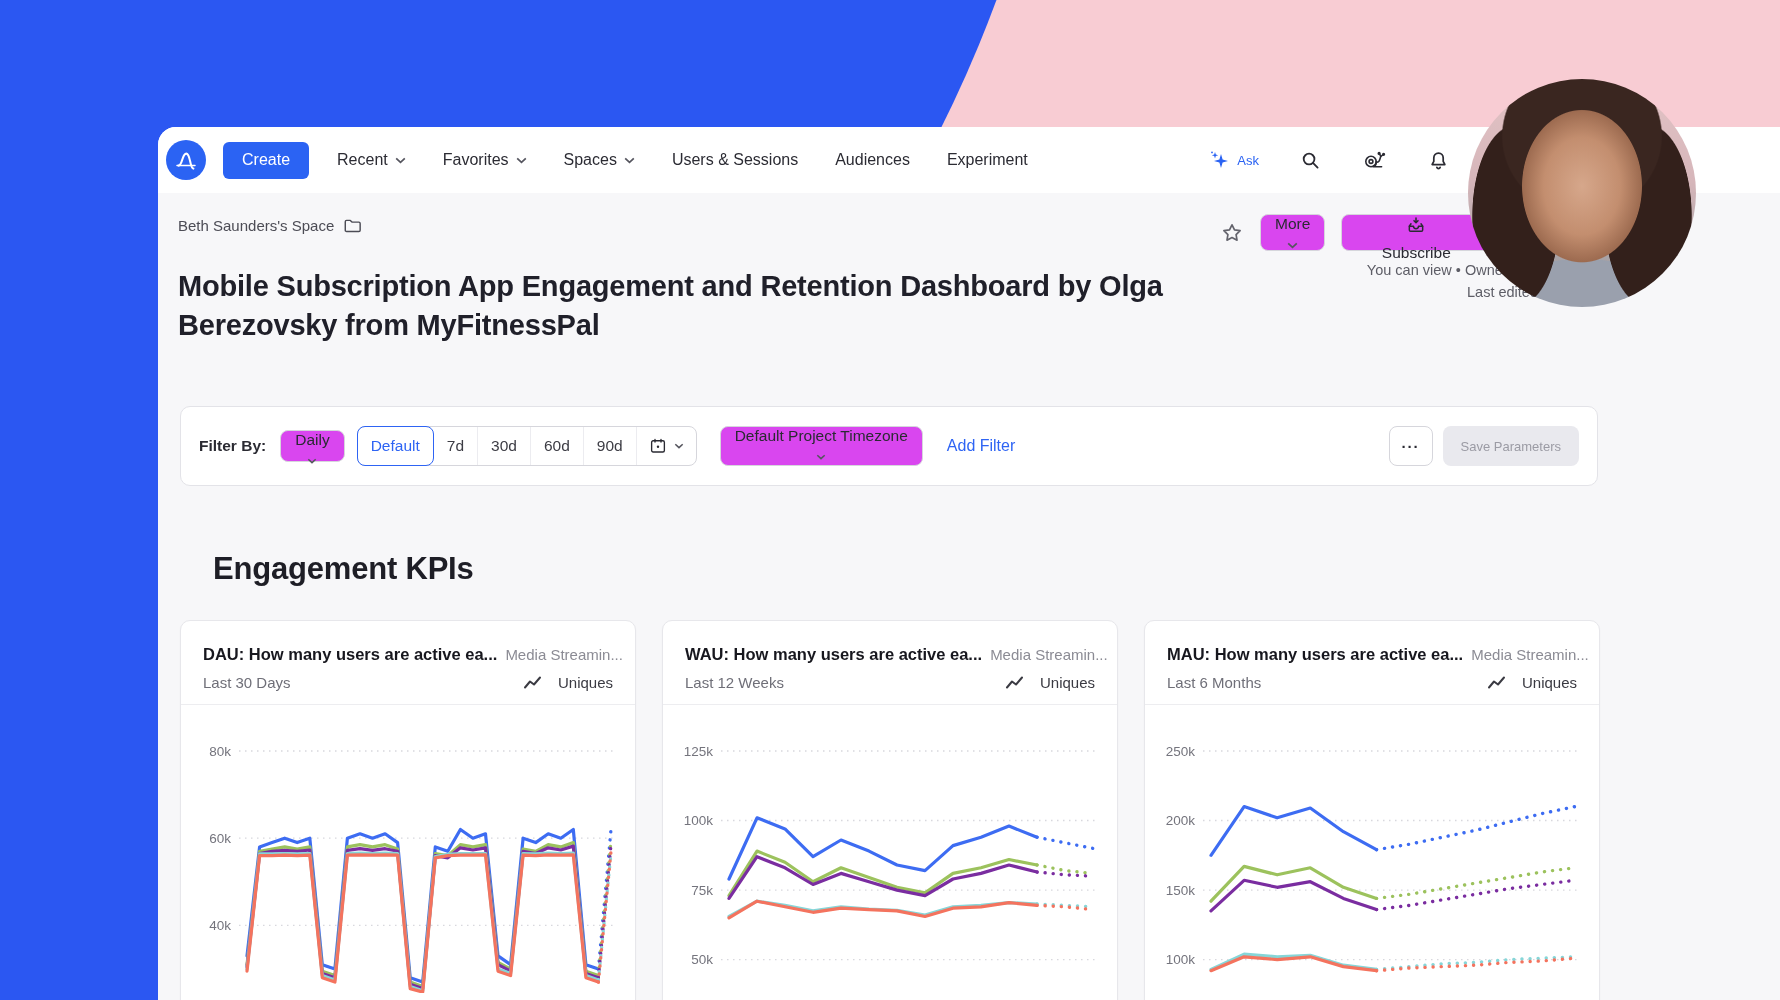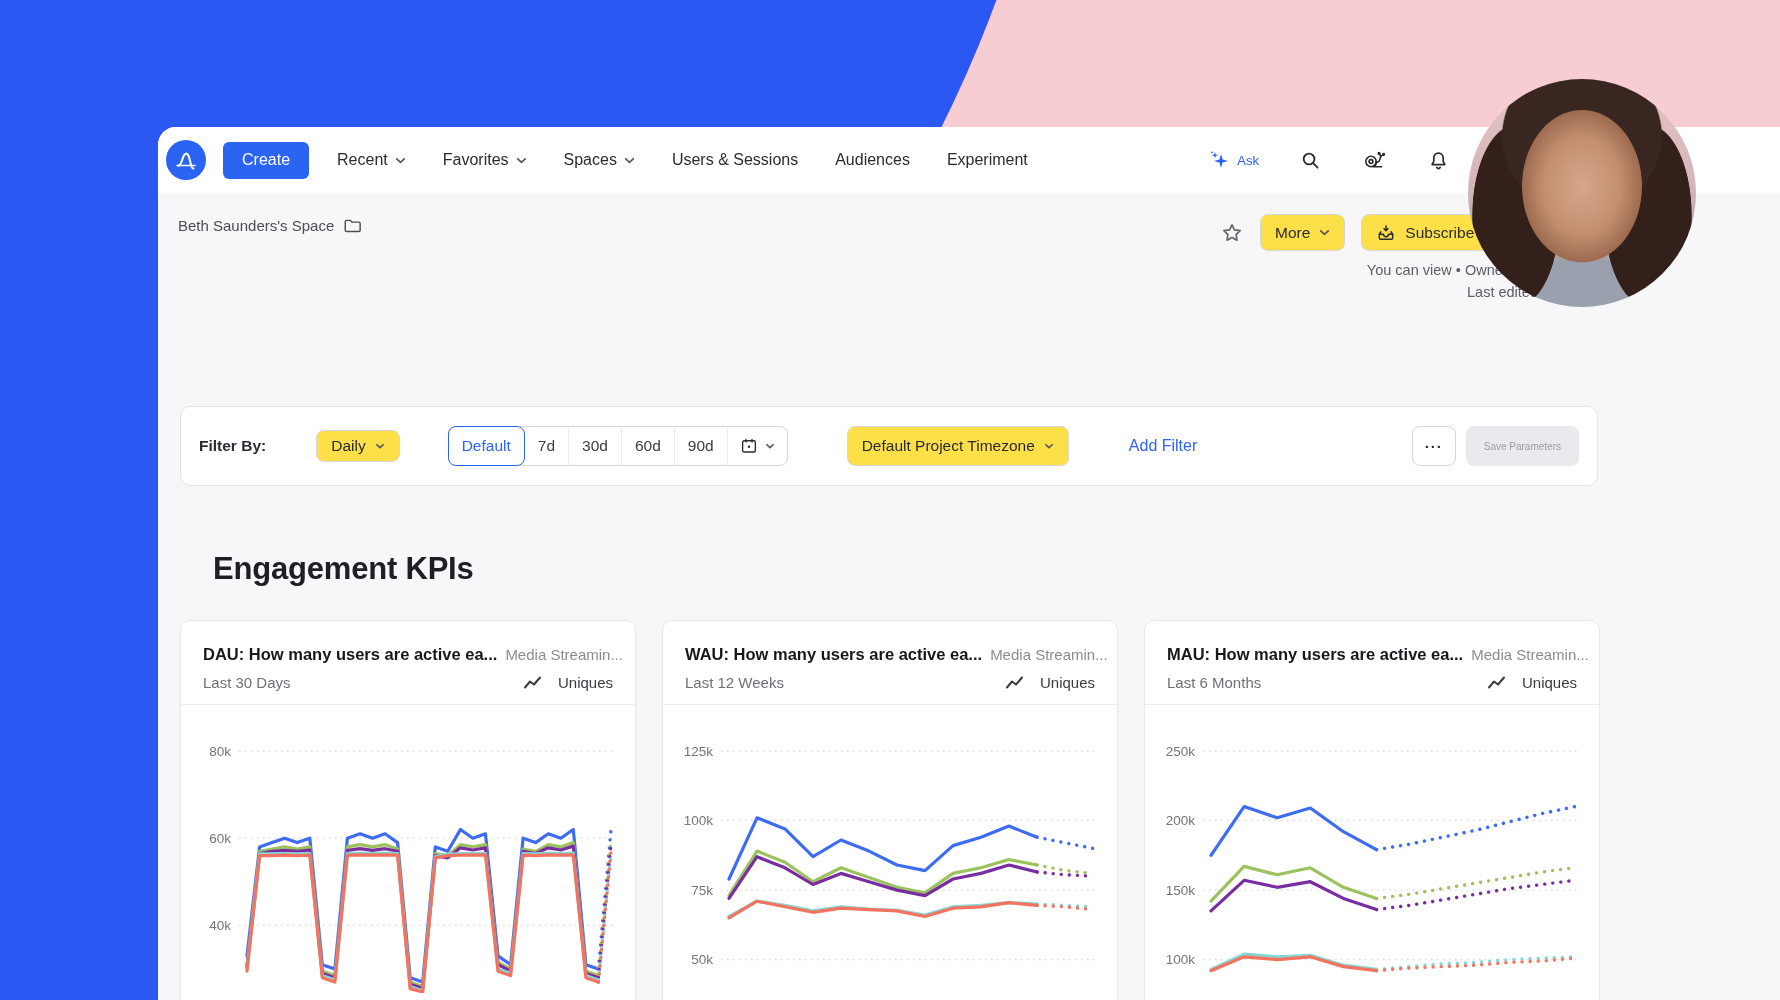--- a/index.html
+++ b/index.html
@@ -14,36 +14,36 @@
   .create-btn{margin-left:17px;background:#2b63f3;color:#fff;border:none;border-radius:6px;height:37px;padding:0 19px;font-size:16px;font-weight:500;font-family:inherit;cursor:pointer;}
   .nav-links{display:flex;align-items:center;gap:37px;margin-left:28px;font-size:16px;color:#2b2b33;}
   .nav-link{display:flex;align-items:center;gap:7px;cursor:pointer;white-space:nowrap;}
   .nav-right{position:absolute;right:330px;top:0;bottom:0;display:flex;align-items:center;gap:40px;}
   .ask{display:flex;align-items:center;gap:8px;color:#2b63f3;font-size:13px;font-weight:500;cursor:pointer;}
   .icon-btn{display:flex;align-items:center;justify-content:center;cursor:pointer;background:none;border:none;padding:0;}
   
   .content{position:absolute;top:66px;left:0;right:0;bottom:0;background:#f7f7f9;}
   .breadcrumb{position:absolute;left:20px;top:24px;display:flex;align-items:center;gap:9px;font-size:15px;color:#4c4c55;cursor:pointer;}
   .header-controls{position:absolute;top:21px;left:1062px;display:flex;align-items:center;gap:16px;}
-  .btn-white{height:37px;display:flex;align-items:center;gap:9px;background:#fde047;border:1px solid #d6d6dc;border-radius:8px;padding:0 14px;font-size:15.5px;color:#2a2a32;font-family:inherit;cursor:pointer;white-space:nowrap;}
+  .btn-white{height:37px;display:flex;align-items:center;gap:9px;background:#d946ef;border:1px solid #d6d6dc;border-radius:8px;padding:0 14px;font-size:15.5px;color:#2a2a32;font-family:inherit;cursor:pointer;white-space:nowrap;flex-direction:column;}
   .meta{position:absolute;top:66px;right:242px;text-align:right;font-size:14.5px;color:#5d5d66;line-height:22px;}
   .page-title{position:absolute;left:20px;top:74px;width:990px;font-size:29px;line-height:39px;font-weight:700;color:#20202a;letter-spacing:-.2px;}
   .page-desc{position:absolute;left:20px;top:172px;font-size:16.5px;color:#37373f;}
   
-  .filter-card{position:absolute;left:22px;top:213px;width:1418px;height:80px;box-sizing:border-box;background:#fff;border:1px solid #e3e3e8;border-radius:10px;display:flex;align-items:center;padding:0 18px;gap:36px;}
+  .filter-card{position:absolute;left:22px;top:213px;width:1418px;height:80px;box-sizing:border-box;background:#fff;border:1px solid #e3e3e8;border-radius:10px;display:flex;align-items:center;padding:0 18px;}
   .fb-label{font-weight:700;font-size:15.5px;color:#2a2a32;margin-right:14px;}
   .range-group{display:flex;align-items:stretch;height:40px;box-sizing:border-box;border:1px solid #d6d6dc;border-radius:8px;margin-left:12px;background:#fff;}
   .range-item{display:flex;align-items:center;padding:0 13px;font-size:15.5px;color:#3c3c44;border-left:1px solid #ececf0;cursor:pointer;}
   .range-item.first{border-left:none;}
   .range-item.selected{border:1.5px solid #2e64f4;border-radius:8px;color:#2e64f4;margin:-1px 0 -1px -1px;background:#fff;}
   .cal-seg{display:flex;align-items:center;gap:7px;padding:0 12px;border-left:1px solid #ececf0;cursor:pointer;}
   .add-filter{margin-left:24px;color:#2e64f4;font-size:16px;font-weight:500;cursor:pointer;}
   .fb-right{margin-left:auto;display:flex;align-items:center;gap:10px;}
   .dots-btn{width:44px;height:40px;box-sizing:border-box;border:1px solid #d6d6dc;border-radius:8px;background:#fff;font-size:15px;font-weight:700;color:#2a2a32;letter-spacing:1px;cursor:pointer;font-family:inherit;}
-  .save-btn{height:40px;padding:0 18px;border-radius:8px;background:#e9e9ee;color:#9b9ba4;font-size:10px;border:none;font-family:inherit;}
+  .save-btn{height:40px;padding:0 18px;border-radius:8px;background:#e9e9ee;color:#9b9ba4;font-size:13px;border:none;font-family:inherit;}
   
   .section-title{position:absolute;left:55px;top:358px;font-size:31px;font-weight:700;color:#1e1e26;letter-spacing:-.2px;}
   .cards{position:absolute;left:22px;top:427px;display:flex;gap:26px;}
   .card{width:456px;height:470px;box-sizing:border-box;background:#fff;border:1px solid #e7e7eb;border-radius:10px;box-shadow:0 1px 2px rgba(0,0,0,.04);}
   .card-head{padding:24px 22px 0;}
   .ch-row1{display:flex;align-items:baseline;justify-content:space-between;gap:8px;}
   .ch-title{font-size:16.5px;font-weight:700;color:#17171e;white-space:nowrap;}
   .ch-source{font-size:15px;color:#8b8b94;white-space:nowrap;}
   .ch-row2{display:flex;align-items:center;margin-top:10px;font-size:15px;color:#6f6f78;}
   .metric{margin-left:auto;display:flex;align-items:center;gap:16px;color:#3a3a42;}
@@ -186,20 +186,21 @@
           </span>
           <span>Subscribe</span>
         </button>
       </div>
 
       <div class="meta">
         <div>You can view • Owned by |</div>
         <div>Last edited</div>
       </div>
 
+      <h1 class="page-title" style="margin:0;">Mobile Subscription App Engagement and Retention Dashboard by Olga Berezovsky from MyFitnessPal</h1>
 
       <div class="filter-card">
         <span class="fb-label">Filter By:</span>
         <button class="btn-white" style="height:32px;">
           <span>Daily</span>
           <span>
               <svg width="10" height="6" viewBox="0 0 11 7" fill="none" stroke="#55555e" stroke-width="1.8">
                 <polyline points="1.2,1.4 5.5,5.4 9.8,1.4"></polyline>
               </svg>
             </span>

